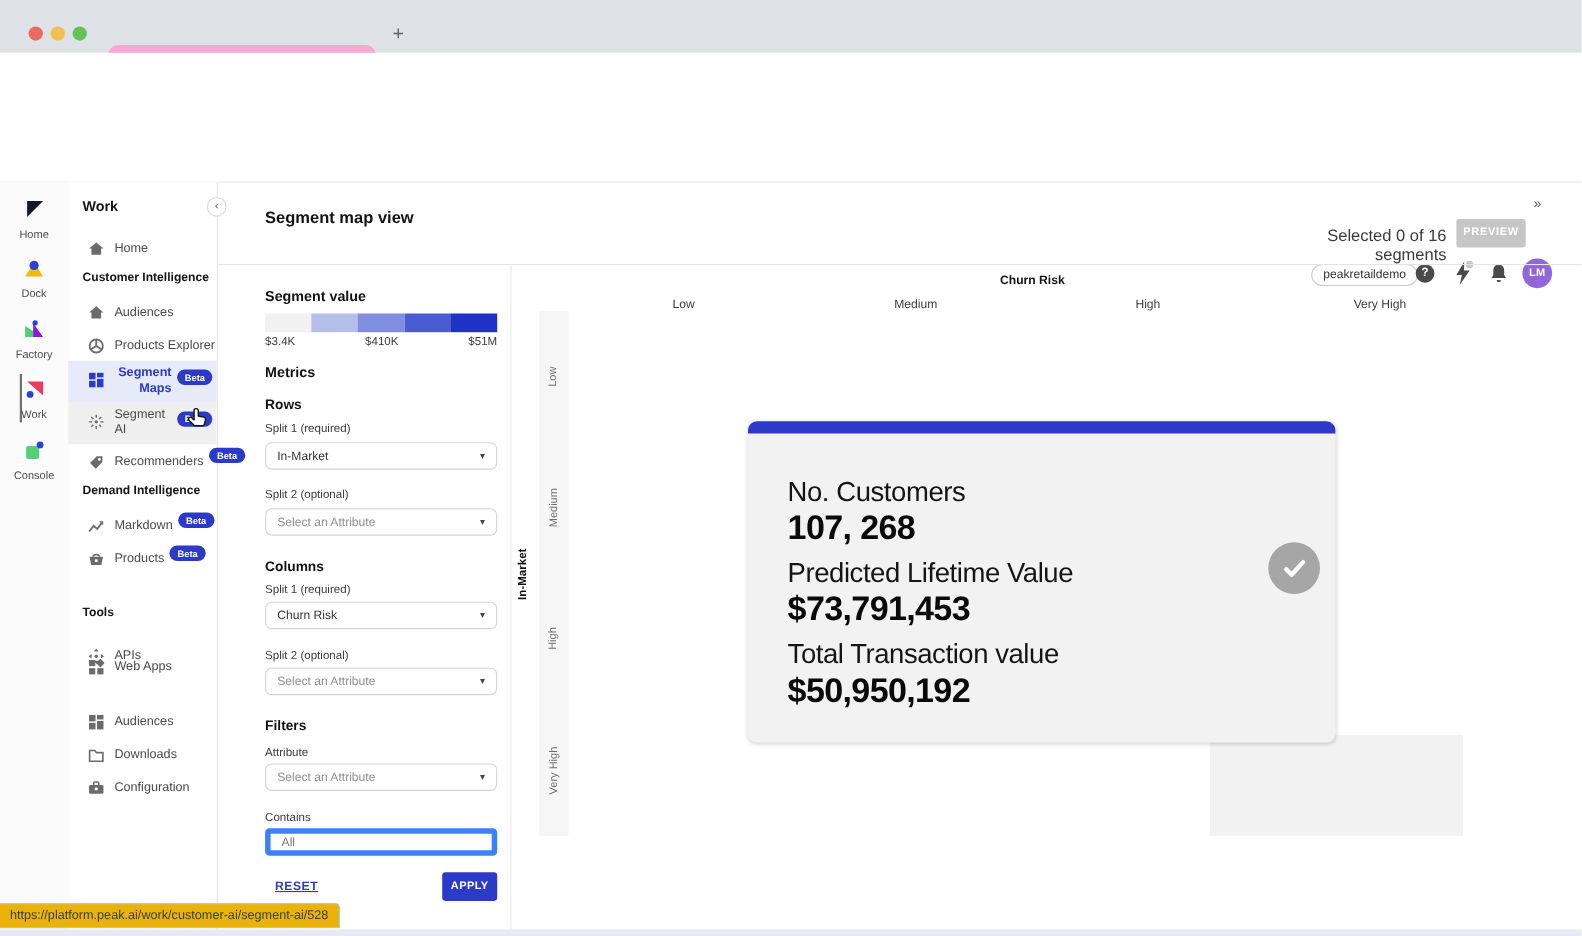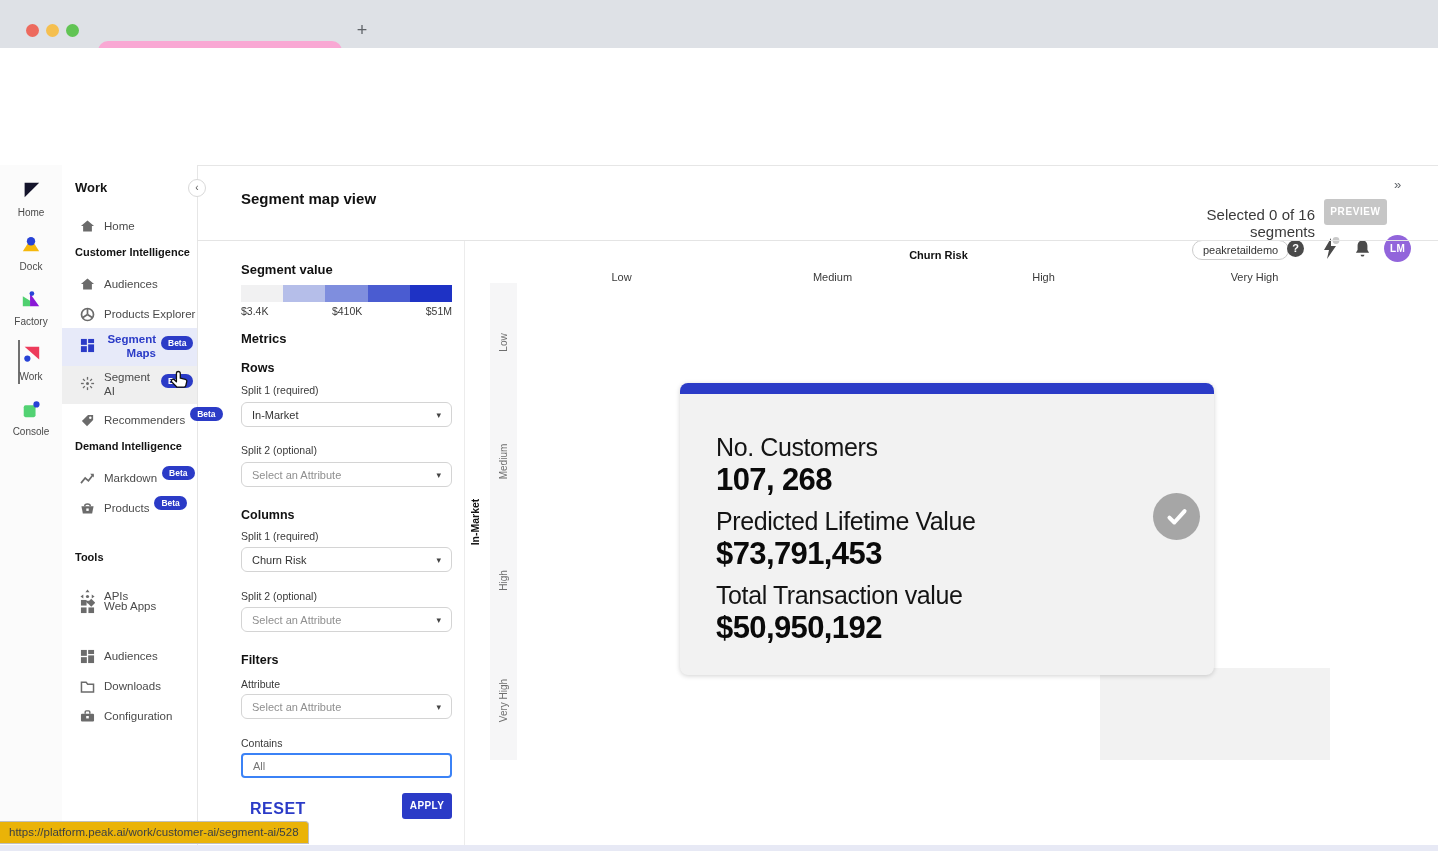--- a/index.html
+++ b/index.html
@@ -79,23 +79,23 @@
   .p-h1{font-size:13px;font-weight:bold;color:#111;}
   .p-h2{font-size:12.5px;font-weight:bold;color:#111;}
   .p-lbl{font-size:10.5px;color:#3A3A3A;}
   .grad-bar{display:flex;width:211px;height:17px;}
   .grad-bar span{flex:1;}
   .grad-lbls{width:211px;display:flex;justify-content:space-between;font-size:10.5px;color:#3A3A3A;}
   .sel{width:211px;height:25px;border:1px solid #D4D4D4;border-radius:6px;background:#fff;
     box-sizing:border-box;display:flex;align-items:center;padding:0 10px;font-size:11px;color:#333;}
   .sel .caret{margin-left:auto;color:#444;font-size:9px;}
   .sel.ph{color:#8F8F8F;justify-content:flex-end;}
-  .txt-input{width:211px;height:25px;border:2px solid #3b82f6;border-radius:4px;box-sizing:border-box;
+  .txt-input{width:211px;height:25px;border:5px solid #3b82f6;border-radius:4px;box-sizing:border-box;
     padding:0 10px;font-size:11px;color:#333;font-family:"Liberation Sans",sans-serif;}
-  .reset-link{font-size:16px;font-weight:bold;color:var(--c-accent,#2B3BC7);letter-spacing:.5px;}
+  .reset-link{font-size:11px;font-weight:bold;color:var(--c-accent,#2B3BC7);letter-spacing:.5px;text-decoration:underline;}
   .apply-btn{width:50px;height:26px;background:var(--c-accent,#2B3BC7);color:#fff;font-size:10px;
     font-weight:bold;text-align:center;line-height:26px;border-radius:3px;letter-spacing:.4px;}
 
   
   .x-title{left:516px;top:249px;width:845px;text-align:center;font-size:11px;font-weight:bold;color:#111;}
   .x-lbl{top:271px;width:211px;text-align:center;font-size:11px;color:#3A3A3A;}
   .y-gutter{left:490px;top:283px;width:27px;height:477px;background:#F6F6F7;}
   .y-cell{left:490px;width:27px;display:flex;align-items:center;justify-content:center;}
   .y-cell span{transform:rotate(-90deg);white-space:nowrap;font-size:10px;color:#6E6E6E;}
   .y-title{left:462px;top:283px;width:26px;height:477px;display:flex;align-items:center;justify-content:center;}

